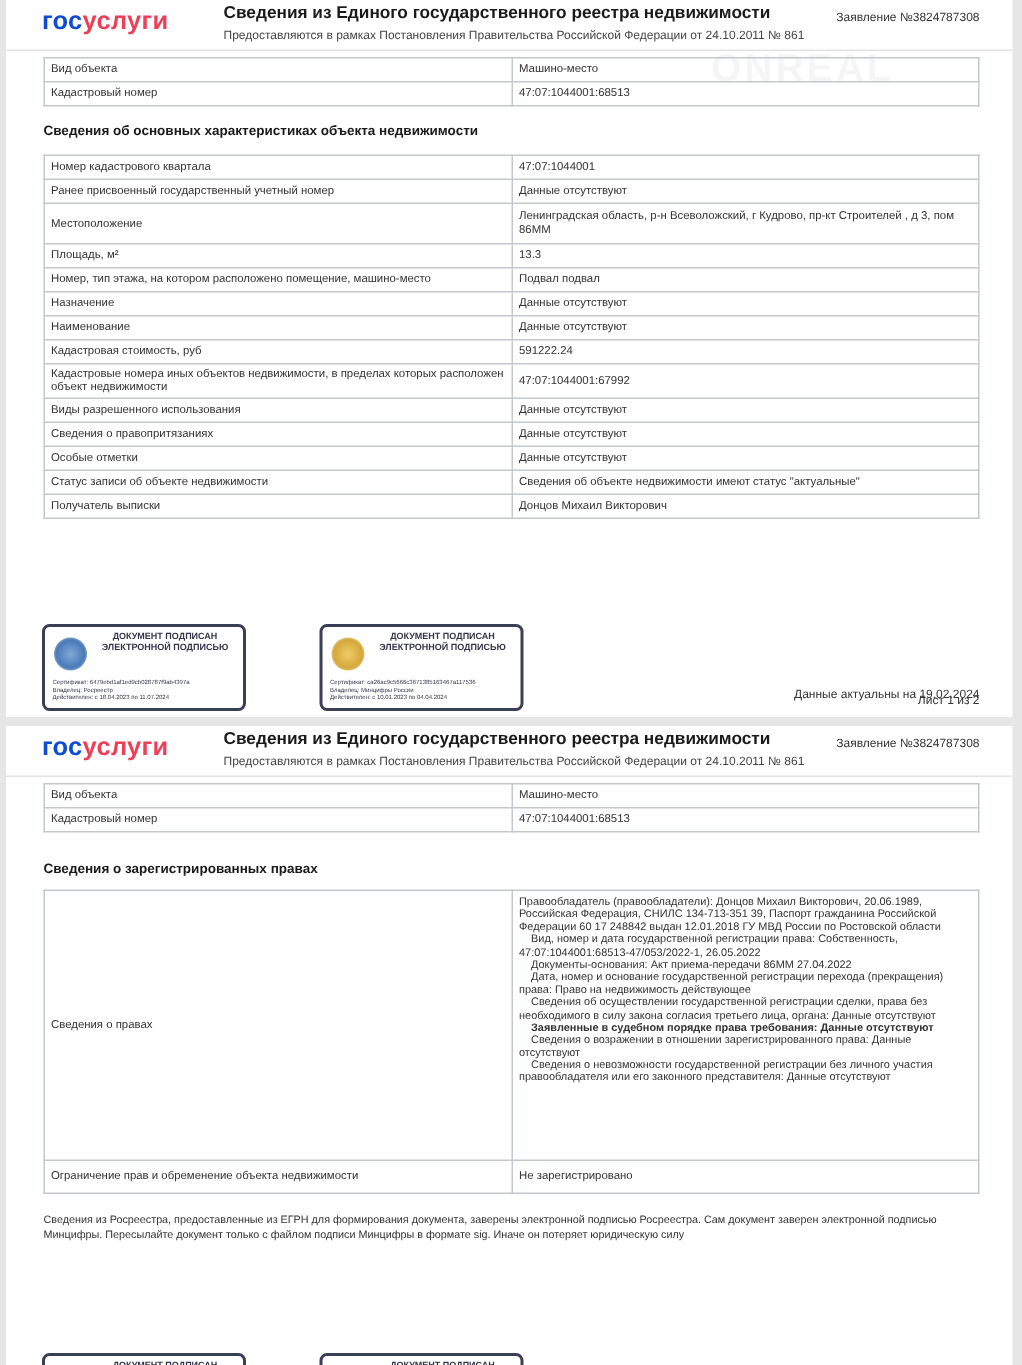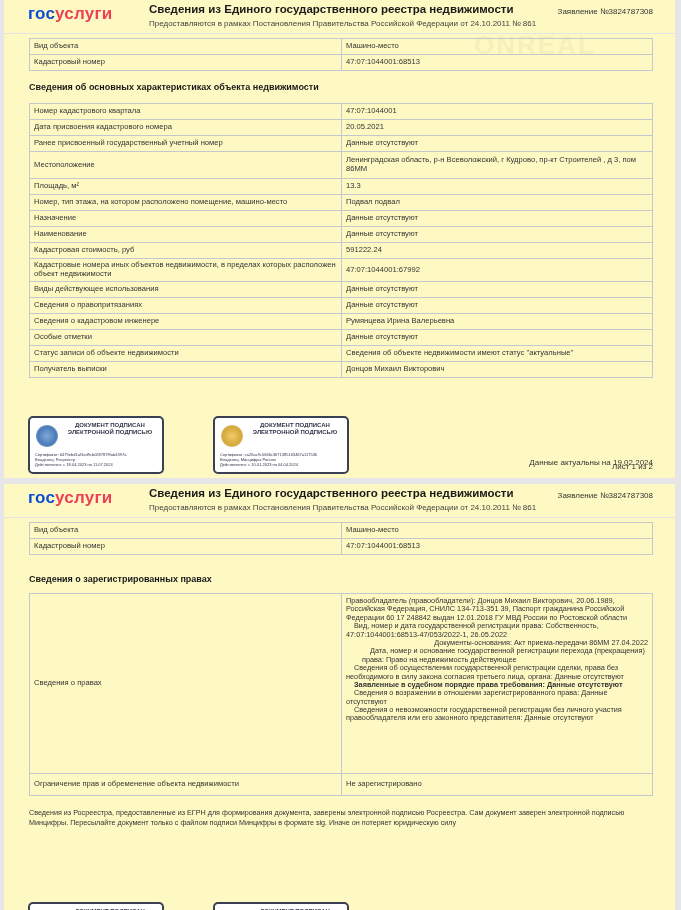--- a/index.html
+++ b/index.html
@@ -1,18 +1,18 @@
 <!DOCTYPE html>
 <html><head>
 <meta charset="utf-8">
 <style>
   * { box-sizing: border-box; margin: 0; padding: 0; }
   html, body { width: 681px; height: 910px; overflow: hidden; background: #e6e6e6; }
   body { font-family: "Liberation Sans", "DejaVu Sans", sans-serif; color: #222; position: relative; }
-  .page { position: absolute; left: 4px; width: 671px; background: #fef9c3; overflow: hidden; }
+  .page { position: absolute; left: 4px; width: 671px; background: #ffffff; overflow: hidden; }
   .page1 { top: 0; height: 478px; }
   .page2 { top: 484px; height: 426px; }
   .hdr { position: relative; height: 34px; border-bottom: 1px solid #e3e3e3; }
   .logo { position: absolute; left: 24px; top: 4px; font-size: 17px; font-weight: bold; letter-spacing: 0.2px; }
   .logo .a { color: #0d4cd3; }
   .logo .b { color: #ee3f58; }
   .title { position: absolute; left: 145px; top: 3px; font-size: 11.5px; font-weight: bold; color: #1a1a1a; }
   .subtitle { position: absolute; left: 145px; top: 19px; font-size: 8px; color: #444; }
   .claim { position: absolute; right: 22px; top: 7px; font-size: 8px; color: #333; }
   table.t { position: absolute; left: 25px; width: 624px; border-collapse: collapse; font-size: 7.6px; color: #333; }
@@ -55,24 +55,20 @@
 
   <div class="sect" style="top:82px;">Сведения об основных характеристиках объекта недвижимости</div>
 
   <table class="t" style="top:103px;">
     <tbody>
         <tr>
           <td class="k">Номер кадастрового квартала</td>
           <td>47:07:1044001</td>
         </tr>
     <tr>
-          <td class="k">Дата присвоения кадастрового номера</td>
-          <td>20.05.2021</td>
-        </tr>
-    <tr>
           <td class="k">Ранее присвоенный государственный учетный номер</td>
           <td>Данные отсутствуют</td>
         </tr>
     <tr>
           <td class="k" style="height:27px;">Местоположение</td>
           <td>Ленинградская область, р-н Всеволожский, г Кудрово,   пр-кт Строителей , д  3, пом 86ММ</td>
         </tr>
     <tr>
           <td class="k">Площадь, м²</td>
           <td>13.3</td>
@@ -91,30 +87,26 @@
         </tr>
     <tr>
           <td class="k">Кадастровая стоимость, руб</td>
           <td>591222.24</td>
         </tr>
     <tr>
           <td class="k" style="height:23px;margin-left:20px;">Кадастровые номера иных объектов недвижимости, в пределах которых расположен объект недвижимости</td>
           <td>47:07:1044001:67992</td>
         </tr>
     <tr>
-          <td class="k">Виды действующее использования</td>
+          <td class="k">Виды разрешенного использования</td>
           <td>Данные отсутствуют</td>
         </tr>
     <tr>
           <td class="k">Сведения о правопритязаниях</td>
           <td>Данные отсутствуют</td>
-        </tr>
-    <tr>
-          <td class="k">Сведения о кадастровом инженере</td>
-          <td>Румянцева Ирина Валерьевна</td>
         </tr>
     <tr>
           <td class="k">Особые отметки</td>
           <td>Данные отсутствуют</td>
         </tr>
     <tr>
           <td class="k">Статус записи об объекте недвижимости</td>
           <td>Сведения об объекте недвижимости имеют статус "актуальные"</td>
         </tr>
     <tr>
@@ -170,22 +162,22 @@
 
   <div class="sect" style="top:90px;">Сведения о зарегистрированных правах</div>
 
   <table class="t" style="top:109px;">
     <tbody>
         <tr>
       <td class="k" style="height:180px;">Сведения о правах</td>
       <td class="rights-text">
         <div>Правообладатель (правообладатели): Донцов Михаил Викторович, 20.06.1989, Российская Федерация, СНИЛС 134-713-351 39, Паспорт гражданина Российской Федерации 60 17 248842 выдан 12.01.2018 ГУ МВД России по Ростовской области</div>
         <div style="text-indent:8px;">Вид, номер и дата государственной регистрации права: Собственность, 47:07:1044001:68513-47/053/2022-1,  26.05.2022</div>
-        <div style="text-indent:8px;text-align:right;">Документы-основания: Акт приема-передачи 86ММ 27.04.2022</div>
-        <div style="text-indent:8px;margin-left:16px;">Дата, номер и основание государственной регистрации перехода (прекращения) права: Право на недвижимость действующее</div>
+        <div style="text-indent:8px;">Документы-основания: Акт приема-передачи 86ММ 27.04.2022</div>
+        <div style="text-indent:8px;">Дата, номер и основание государственной регистрации перехода (прекращения) права: Право на недвижимость действующее</div>
         <div style="text-indent:8px;">Сведения об осуществлении государственной регистрации сделки, права без необходимого в силу закона согласия третьего лица, органа: Данные отсутствуют</div>
         <div style="text-indent:8px;font-weight:bold;">Заявленные в судебном порядке права требования: Данные отсутствуют</div>
         <div style="text-indent:8px;">Сведения о возражении в отношении зарегистрированного права: Данные отсутствуют</div>
         <div style="text-indent:8px;">Сведения о невозможности государственной регистрации без личного участия правообладателя или его законного представителя: Данные отсутствуют</div>
       </td>
     </tr>
     <tr>
       <td class="k" style="height:22px;">Ограничение прав и обременение объекта недвижимости</td>
       <td>Не зарегистрировано</td>
     </tr>

